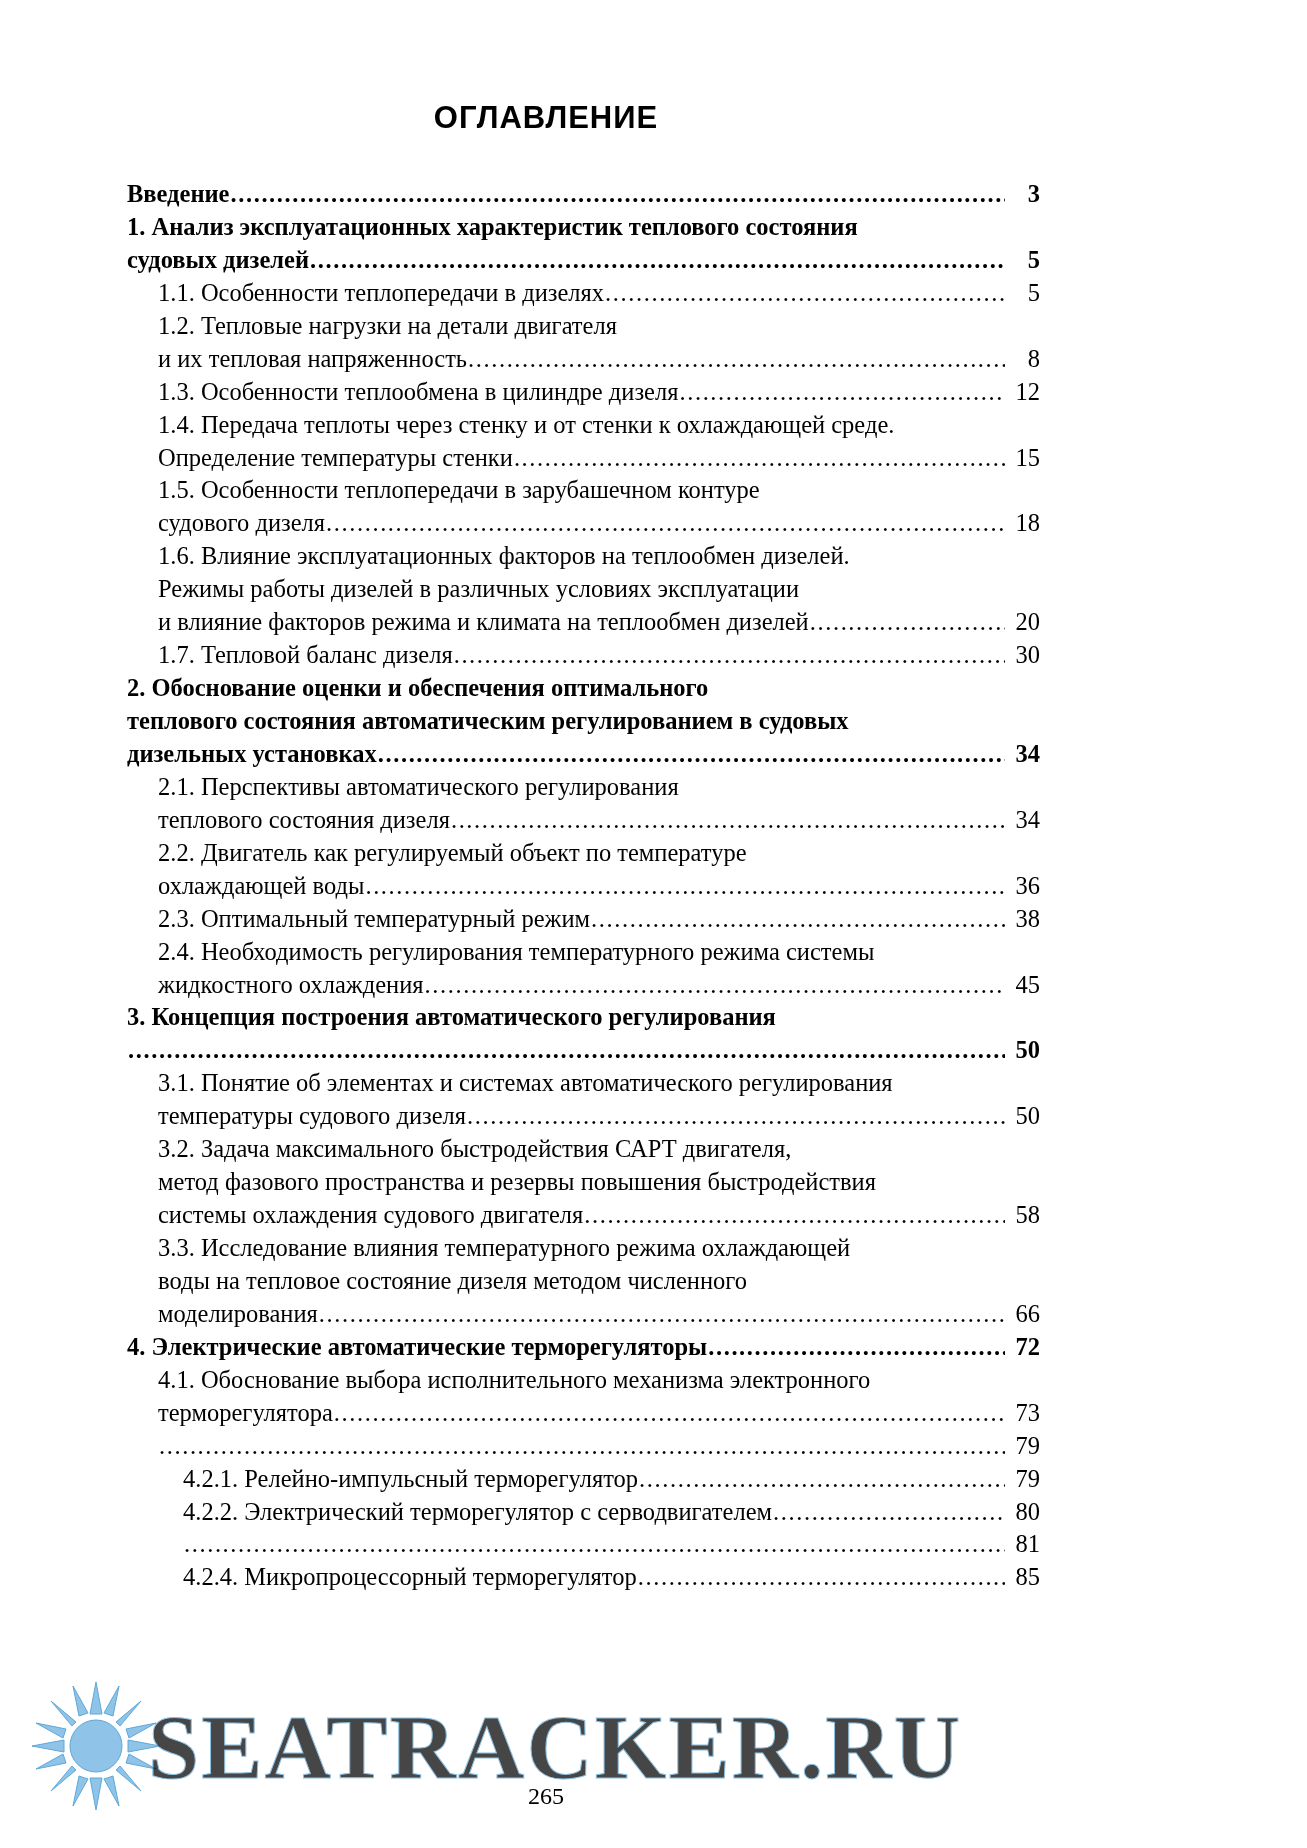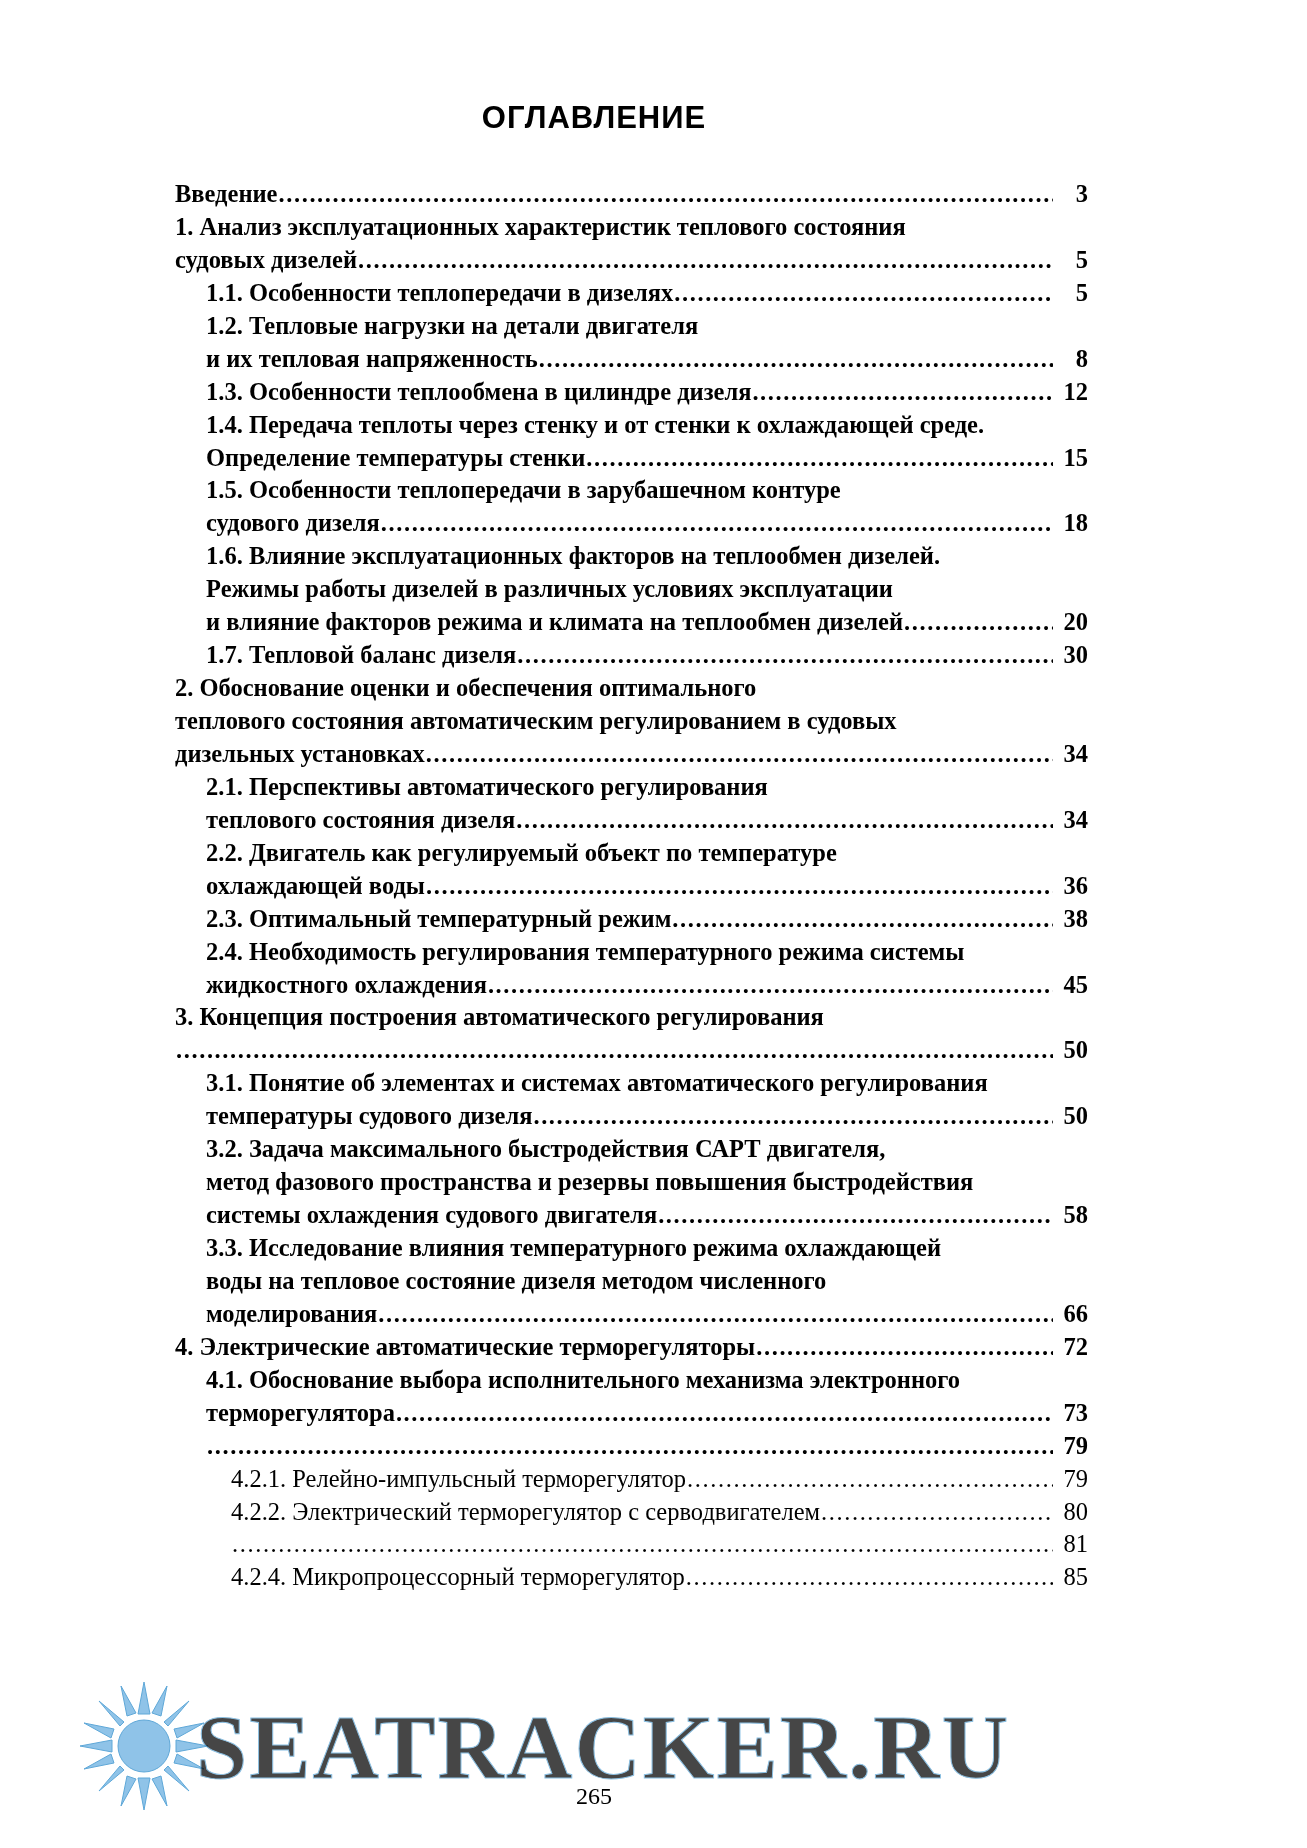--- a/index.html
+++ b/index.html
@@ -8,21 +8,20 @@
     background: #ffffff;
   }
   .page {
     position: relative;
     width: 1092px;
     height: 1848px;
     background: #ffffff;
     overflow: hidden;
     font-family: "Liberation Serif", serif;
     color: #000000;
-    margin-left: 48px;
   }
   .title {
     text-align: center;
     font-family: "Liberation Sans", sans-serif;
     font-weight: bold;
     font-size: 31px;
     letter-spacing: 1px;
     margin-top: 100px;
   }
   .toc {
@@ -48,21 +47,21 @@
     color: #000;
     margin: 0 1px;
     font-size: 24.5px;
   }
   .row .pg {
     flex: 0 0 auto;
     text-align: right;
     min-width: 34px;
   }
   .lvl0 { padding-left: 0px; }
-  .lvl1 { padding-left: 31px; font-weight: bold; }
+  .lvl1 { padding-left: 31px; }
   .lvl2 { padding-left: 56px; }
   .bold { font-weight: bold; }
   .nodots .dots { visibility: hidden; }
 
   .pagenum {
     position: absolute;
     left: 0;
     right: 0;
     bottom: 38px;
     text-align: center;

